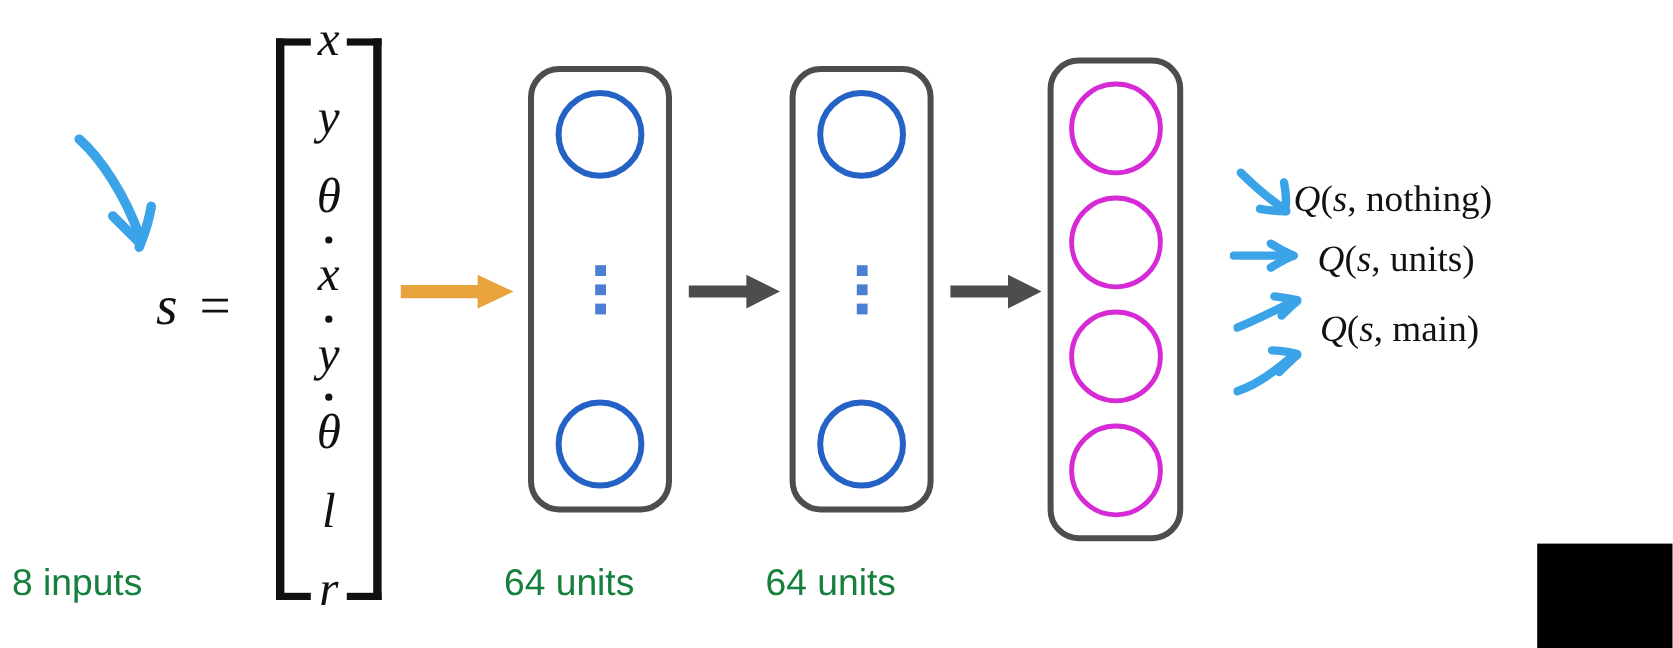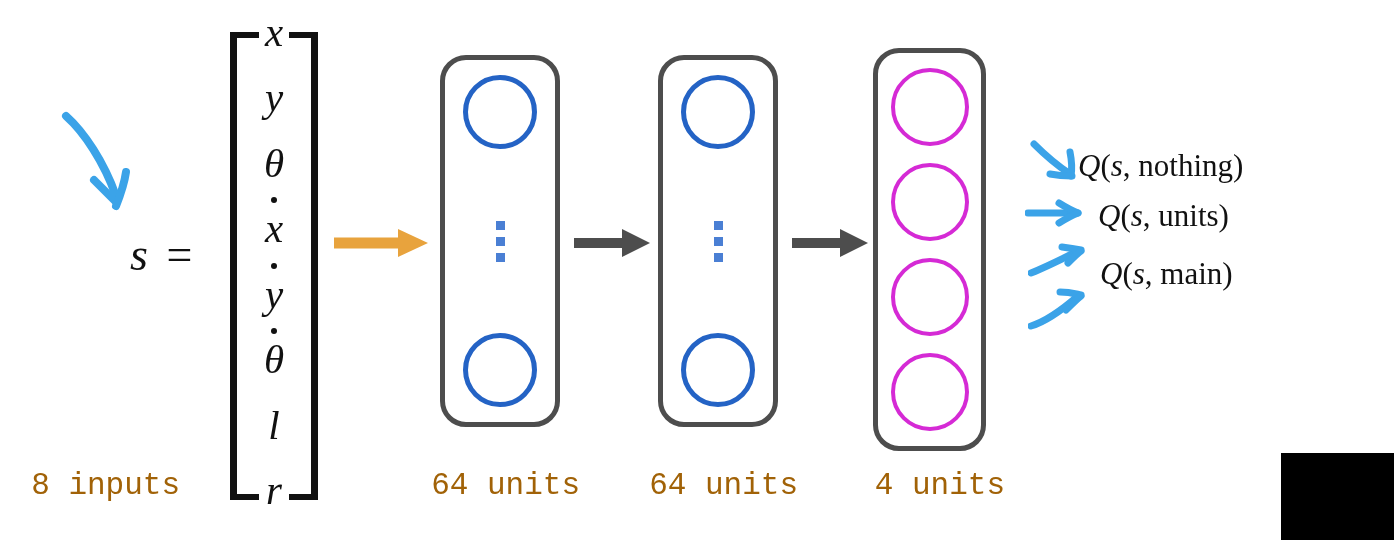--- a/index.html
+++ b/index.html
@@ -75,25 +75,25 @@
     top: -11px;
     width: 6px;
     height: 6px;
     border-radius: 50%;
     background: #111111;
   }
 
   
   .unit-label {
     position: absolute;
-    font-family: Liberation Mono, monospace;
+    font-family: Liberation Sans, sans-serif;
     font-size: 31px;
-    color: #a16207;
+    color: #15803d;
     white-space: nowrap;
-    text-align: right;
+    text-align: left;
   }
   #label-inputs  { left: 10px;  top: 468px; width: 170px; }
   #label-layer1  { left: 420px; top: 468px; width: 160px; }
   #label-layer2  { left: 638px; top: 468px; width: 160px; }
   #label-layer3  { left: 855px; top: 468px; width: 150px; }
 
   
   .layer-box {
     position: absolute;
     border: 5px solid #4d4d4d;
@@ -290,17 +290,16 @@
     </svg>
   </div>
 
   <div class="q-label" id="q-nothing"><i>Q</i><span>(</span><i>s</i><span>, </span><span>nothing</span><span>)</span></div>
   <div class="q-label" id="q-left"><i>Q</i><span>(</span><i>s</i><span>, </span><span>units</span><span>)</span></div>
   <div class="q-label" id="q-main"><i>Q</i><span>(</span><i>s</i><span>, </span><span>main</span><span>)</span></div>
 
   <div class="unit-label" id="label-inputs">8 inputs</div>
   <div class="unit-label" id="label-layer1">64 units</div>
   <div class="unit-label" id="label-layer2">64 units</div>
-  <div class="unit-label" id="label-layer3">4 units</div>
 
   <div id="black-overlay"></div>
 
 </div>
 
 </body></html>

